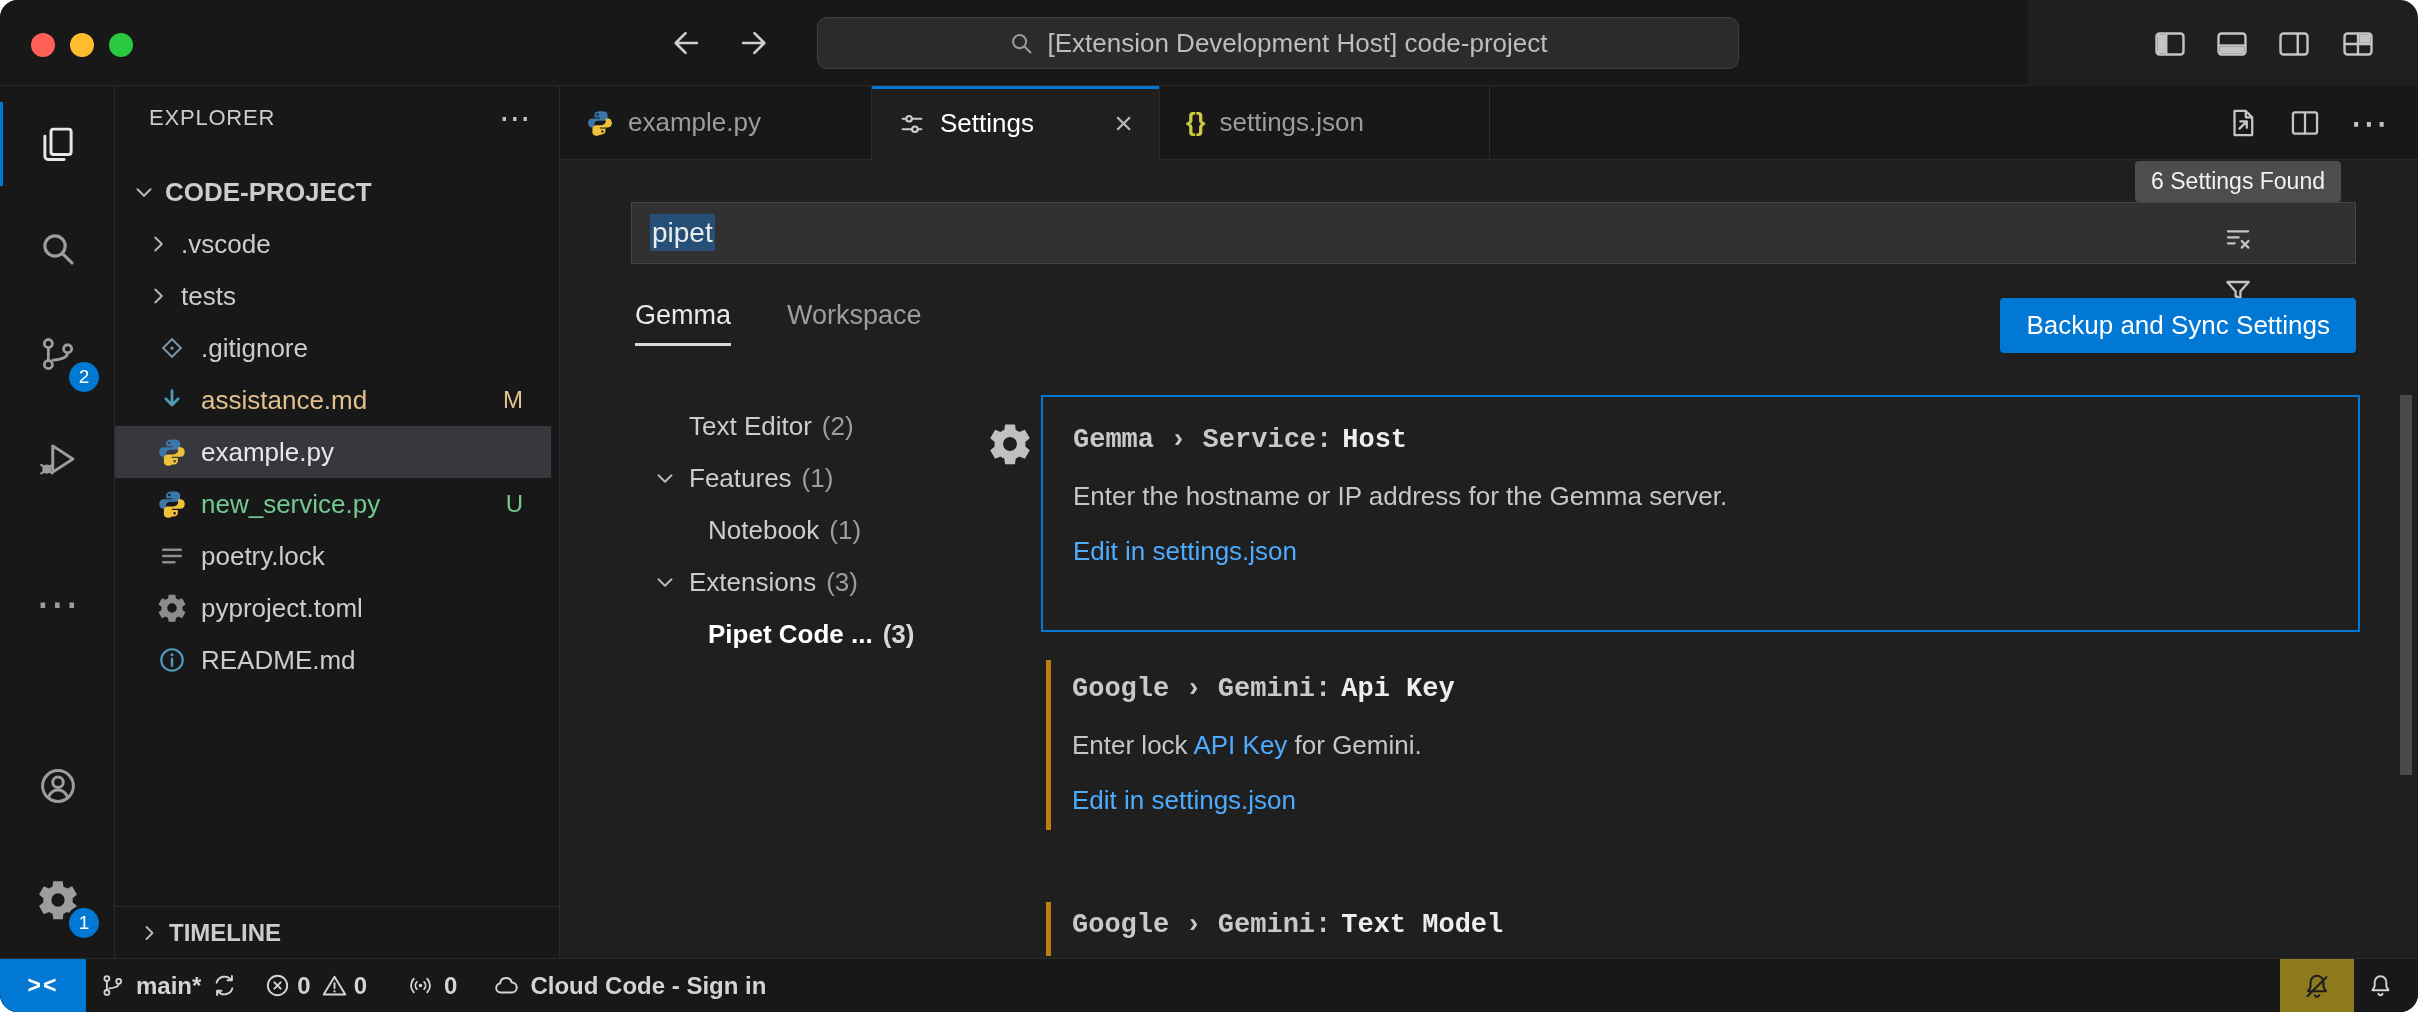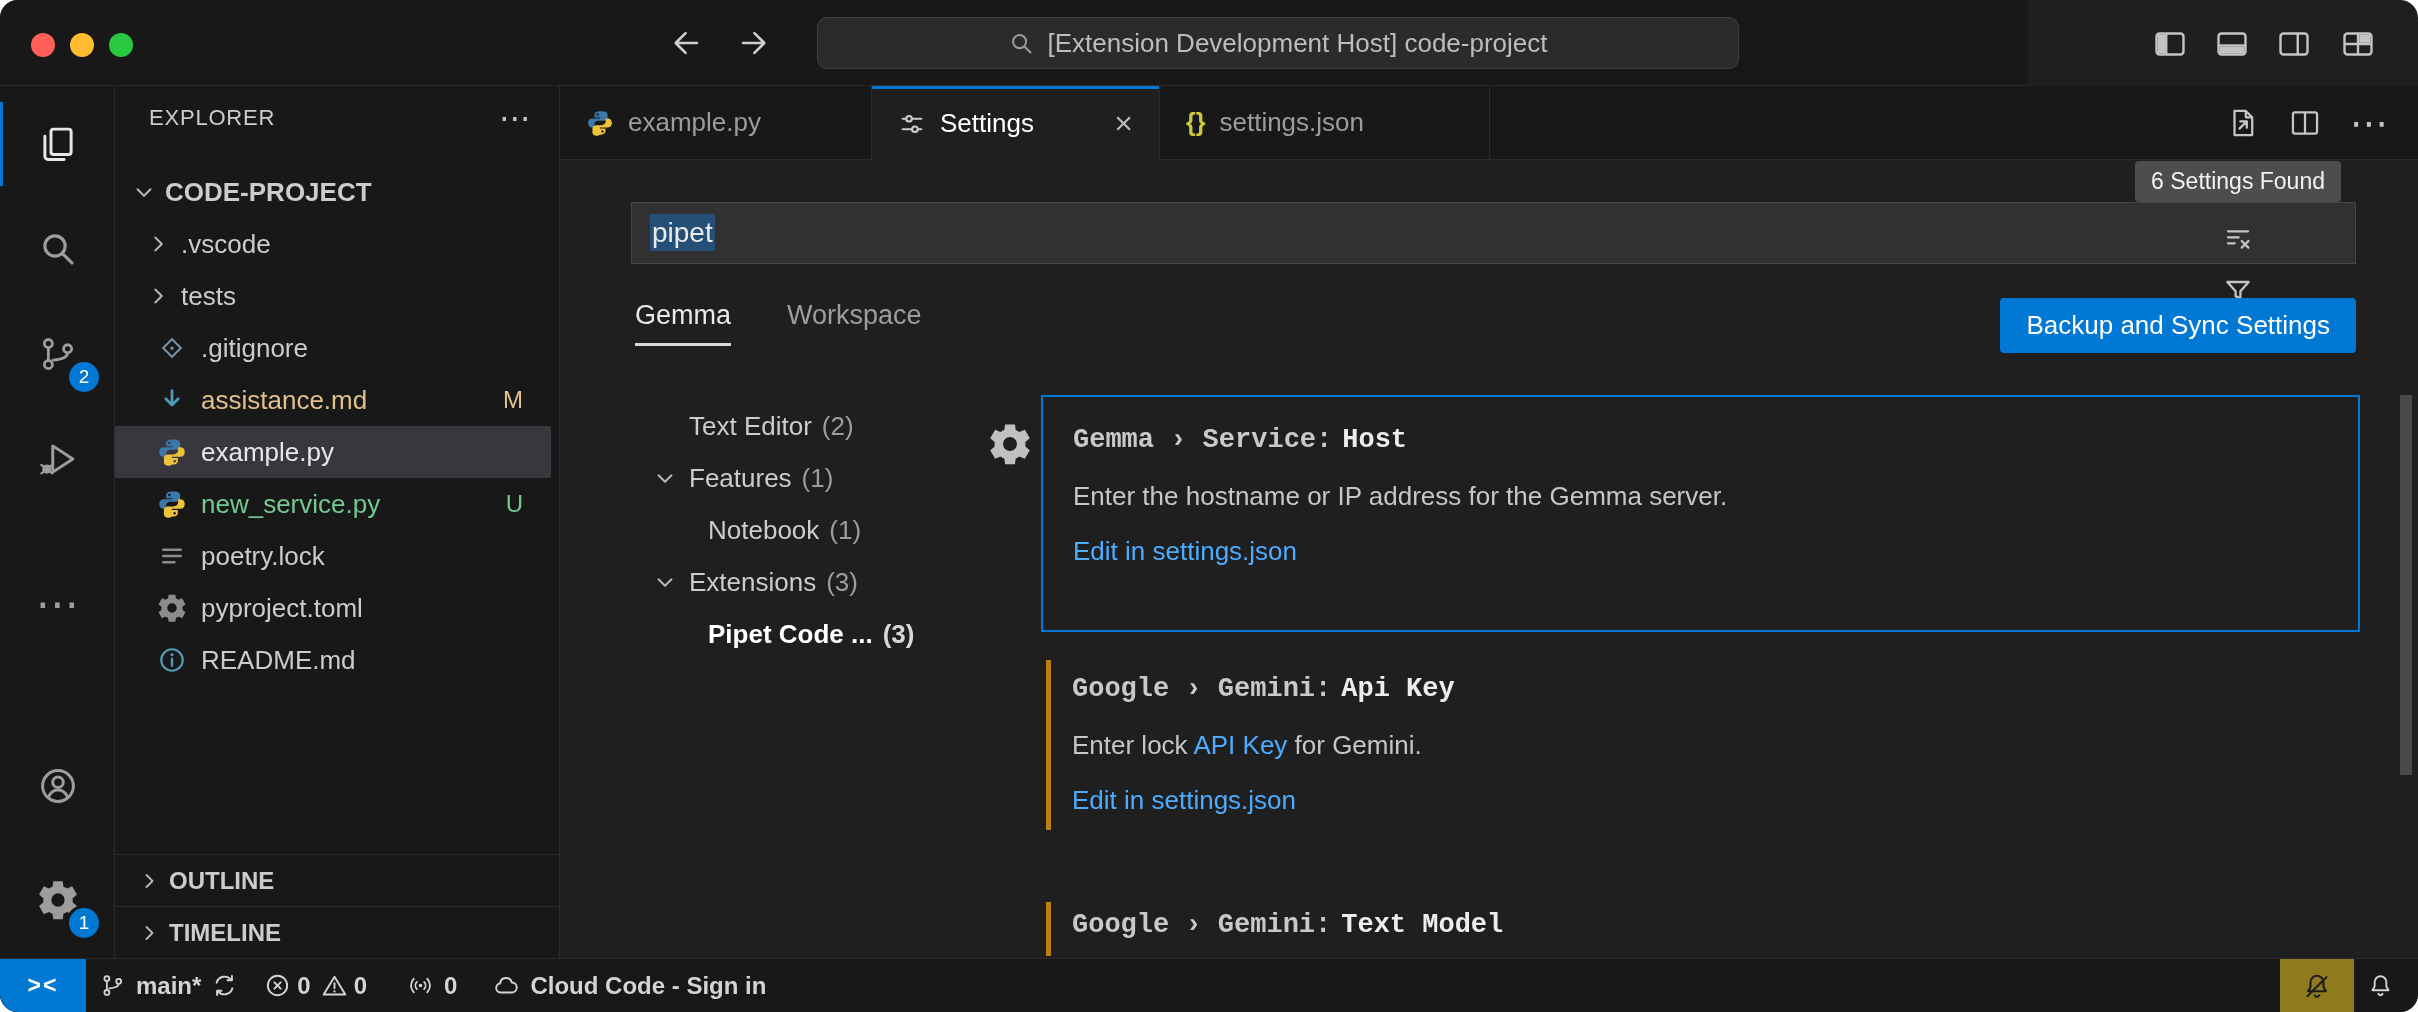--- a/index.html
+++ b/index.html
@@ -400,26 +400,20 @@
             <use href="#i-info"></use>
           </svg>
         <span>README.md</span>
       </div>
     </div>
     <div class="sb-bottom">
       <div class="section">
         <svg class="chev">
             <use href="#i-chev-r"></use>
           </svg>
-        <span>OUTLINE</span>
-      </div>
-      <div class="section">
-        <svg class="chev">
-            <use href="#i-chev-r"></use>
-          </svg>
         <span>TIMELINE</span>
       </div>
     </div>
   </div>
 
   <div class="tabbar">
     <div class="tab t1">
       <svg class="tic">
           <use href="#i-python"></use>
         </svg>

